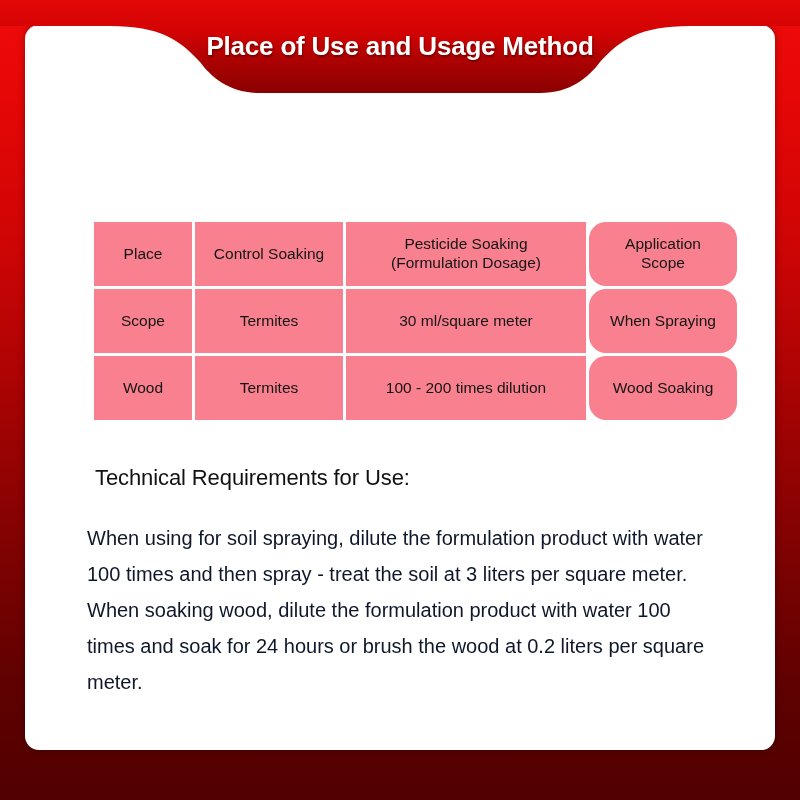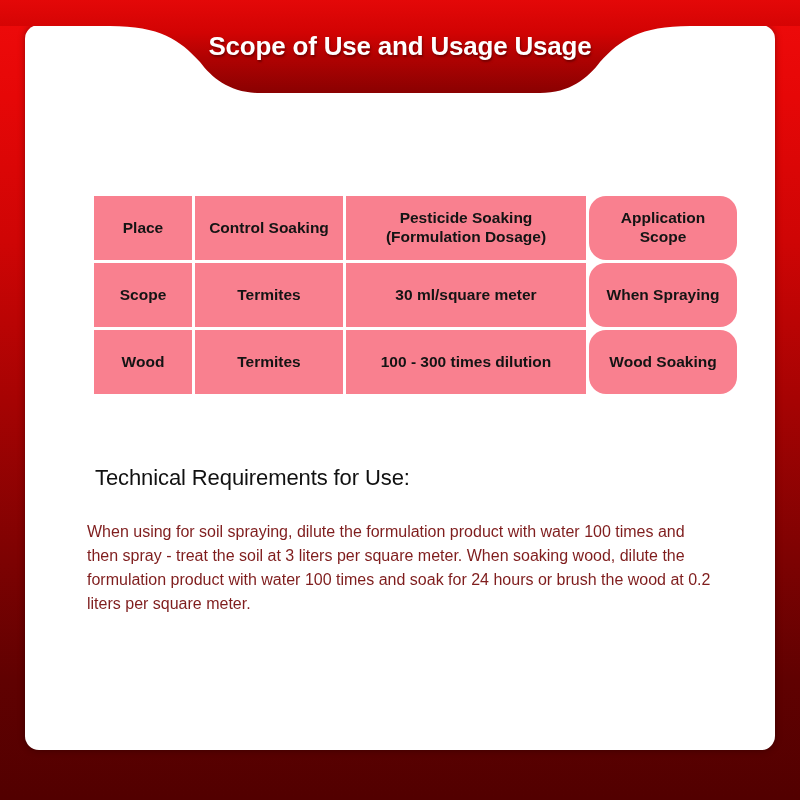--- a/index.html
+++ b/index.html
@@ -66,26 +66,25 @@
     font-weight: bold;
     letter-spacing: -0.2px;
     text-shadow: 1px 2px 2px rgba(70,0,0,0.55);
     pointer-events: auto;
   }
 
   
   #spec-table {
     position: absolute;
     left: 66px;
-    top: 168px;
+    top: 194px;
     width: 640px;
     border-collapse: separate;
     border-spacing: 3px;
     table-layout: fixed;
-    font-weight: bold;
   }
   #spec-table td {
     background: #f9808f;
     color: #141414;
     text-align: center;
     vertical-align: middle;
     height: 60px;
     padding: 2px 4px;
     font-size: 15.5px;
     line-height: 1.22;
@@ -109,23 +108,23 @@
     font-size: 22px;
     font-weight: normal;
     color: #111111;
     letter-spacing: -0.1px;
   }
   #tech-body {
     position: absolute;
     left: 62px;
     top: 495px;
     width: 630px;
-    font-size: 16px;
-    line-height: 24px;
-    color: #7f1d1d;
+    font-size: 20px;
+    line-height: 36px;
+    color: #0f172a;
     text-align: left;
   }
   #tech-body p {
     margin: 0;
   }
 </style>
 </head>
 <body>
 
 <div id="poster">
@@ -154,21 +153,21 @@
         <tr>
           <td class="col-place">Scope</td>
           <td class="col-target">Termites</td>
           <td class="col-dosage">30 ml/square meter</td>
           <td class="col-method">When Spraying</td>
         </tr>
 
         <tr>
           <td class="col-place">Wood</td>
           <td class="col-target">Termites</td>
-          <td class="col-dosage">100 - 300 times dilution</td>
+          <td class="col-dosage">100 - 200 times dilution</td>
           <td class="col-method">Wood Soaking</td>
         </tr>
       </tbody>
     </table>
 
     <div id="tech-heading">Technical Requirements for Use:</div>
 
     <div id="tech-body">
       <p>When using for soil spraying, dilute the formulation product with water 100 times and then spray - treat the soil at 3 liters per square meter. When soaking wood, dilute the formulation product with water 100 times and soak for 24 hours or brush the wood at 0.2 liters per square meter.</p>
     </div>
@@ -187,16 +186,16 @@
       </defs>
 
       <path d="M 0,0 L 800,0 L 800,26 L 690,26
                C 640,26 620,40 600,62
                C 588,78 570,93 540,93
                L 260,93
                C 230,93 212,78 200,62
                C 180,40 160,26 110,26
                L 0,26 Z" fill="url(#bannerGrad)"></path>
     </svg>
-    <div id="banner-title">Scope of Use and Usage Usage</div>
+    <div id="banner-title">Place of Use and Usage Method</div>
   </div>
 
 </div>
 
 </body></html>

